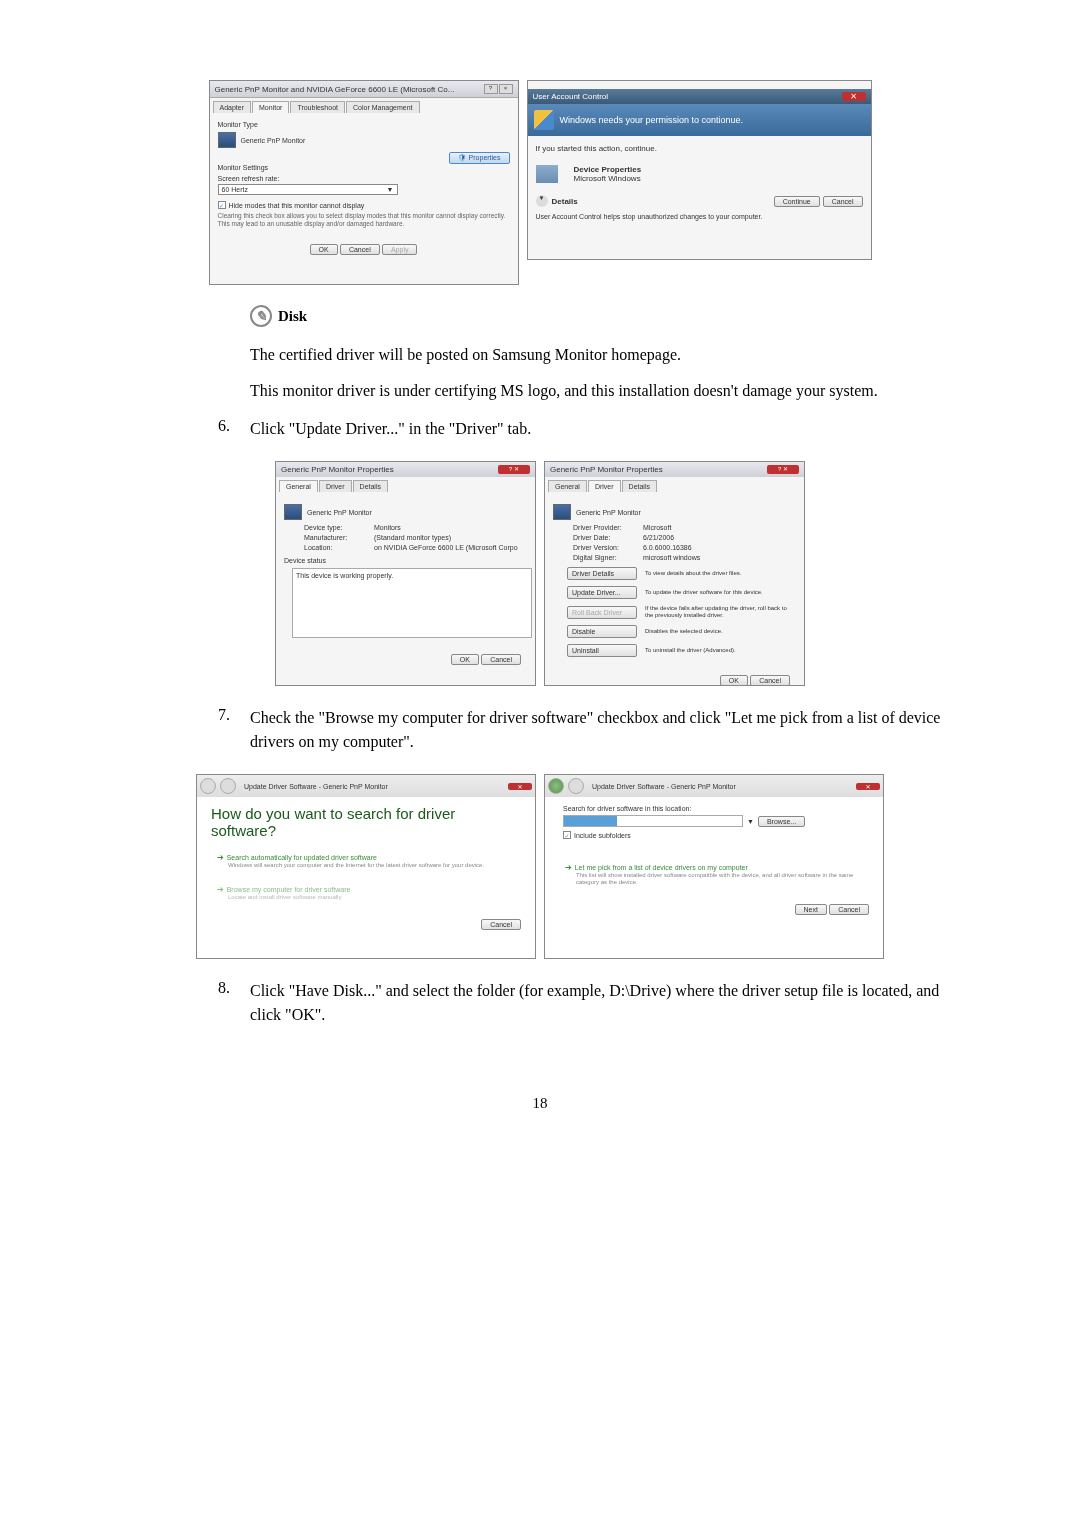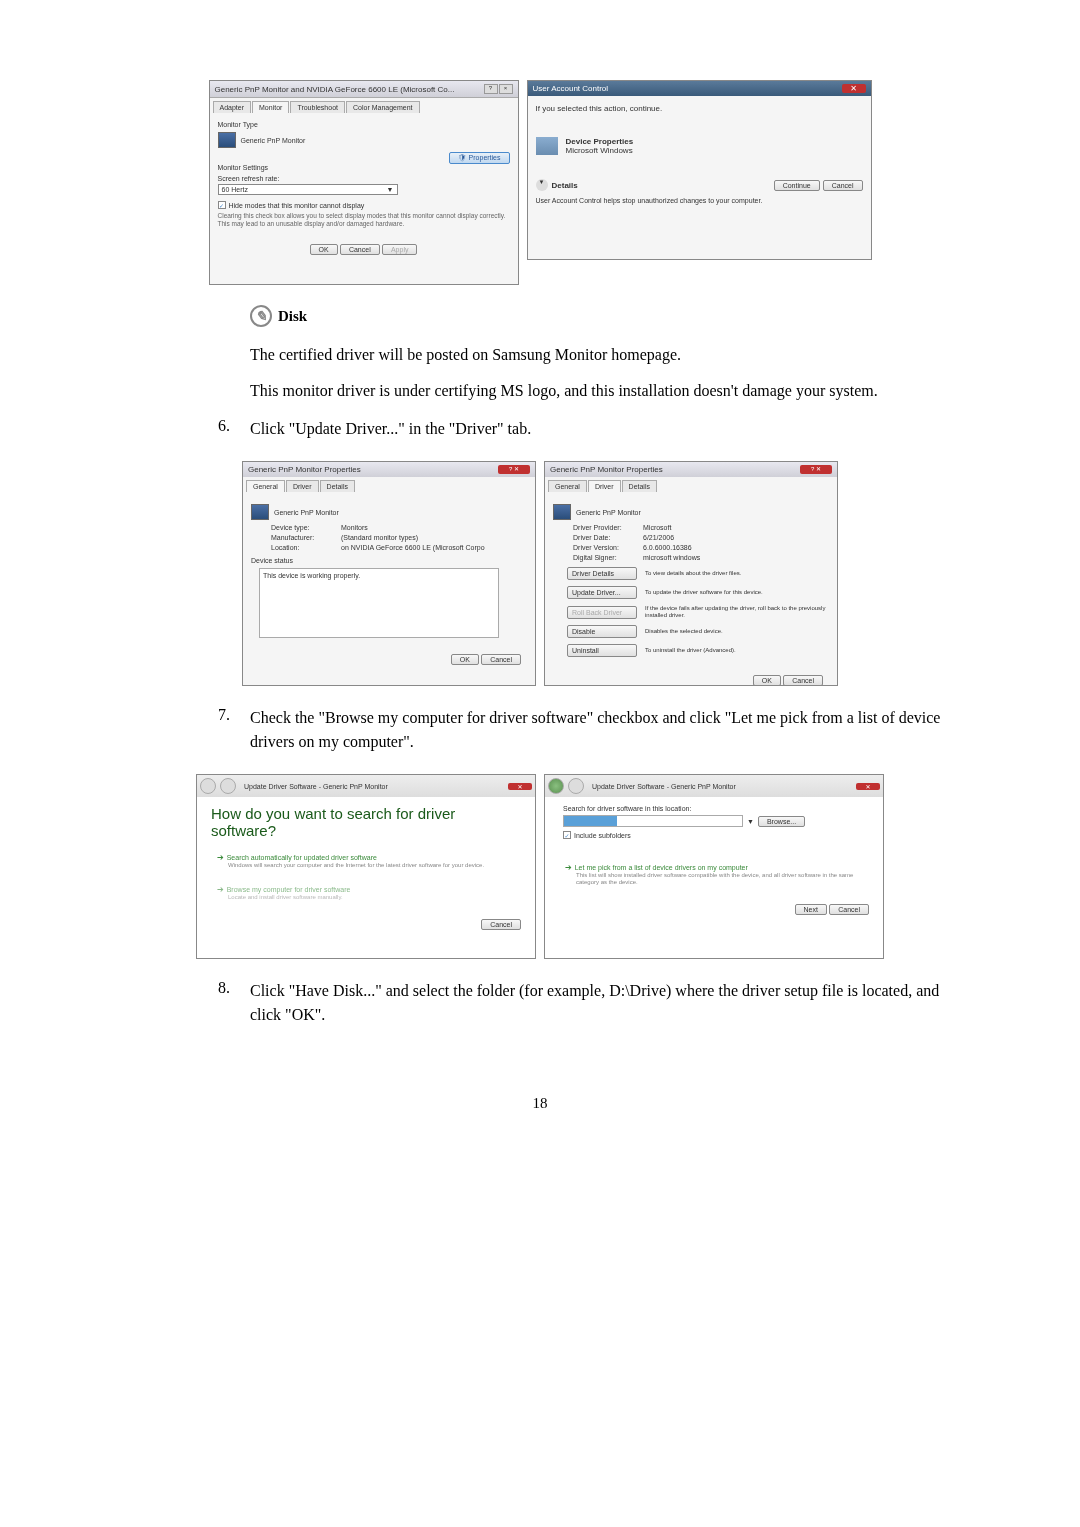--- a/index.html
+++ b/index.html
@@ -151,20 +151,21 @@
       height: 180px;
       background: #f5f5f5;
     }
     .uac-titlebar {
       background: linear-gradient(to bottom, #5a7a9a, #3a5a7a);
       color: #fff;
       padding: 3px 5px;
       font-size: 8px;
       display: flex;
       justify-content: space-between;
+      margin-top: 8px;
     }
     .uac-close {
       background: #c03030;
       color: #fff;
       width: 24px;
       text-align: center;
       border-radius: 2px;
     }
     .uac-header {
       background: linear-gradient(to bottom, #5a8aba, #3a6a9a);
@@ -180,22 +181,22 @@
       height: 20px;
       background: linear-gradient(135deg, #f0c040 50%, #4a8acc 50%);
       border-radius: 2px;
     }
     .uac-body {
       padding: 8px;
     }
     .uac-item {
       display: flex;
       align-items: center;
-      gap: 8px;
-      margin: 24px 0;
+      gap: 16px;
+      margin: 12px 0;
     }
     .device-icon {
       width: 22px;
       height: 18px;
       background: linear-gradient(to bottom, #8aadd0, #6a8db0);
     }
     .details-row {
       display: flex;
       align-items: center;
       justify-content: space-between;
@@ -263,21 +264,21 @@
       font-size: 16px;
     }
     .step-text {
       flex: 1;
       font-size: 16px;
       line-height: 1.5;
     }
 
     
     .dialog3, .dialog4 {
-      width: 294px;
+      width: 261px;
       height: 225px;
     }
     .dlg-title2 {
       background: linear-gradient(to bottom, #e8e8f0, #d0d0d8);
       padding: 3px 5px;
       display: flex;
       justify-content: space-between;
       font-size: 8px;
     }
     .close-red {
@@ -465,22 +466,26 @@
         <span class="btn">Cancel</span>
         <span class="btn" style="color:#aaa">Apply</span>
       </div>
     </div>
 
     <div class="dialog-box dialog2">
       <div class="uac-titlebar">
         <span>User Account Control</span>
         <span class="uac-close">✕</span>
       </div>
+      <div class="uac-header">
+        <div class="shield-icon"></div>
+        <span>Windows needs your permission to contionue.</span>
+      </div>
       <div class="uac-body">
-        <div style="font-size:8px">If you selected this action, continue.</div>
+        <div style="font-size:8px">If you started this action, continue.</div>
         <div class="uac-item">
           <div class="device-icon"></div>
           <div>
             <div style="font-size:8px;font-weight:bold">Device Properties</div>
             <div style="font-size:8px">Microsoft Windows</div>
           </div>
         </div>
         <div class="details-row">
           <div class="details-expand">
             <div class="chevron">▼</div>

